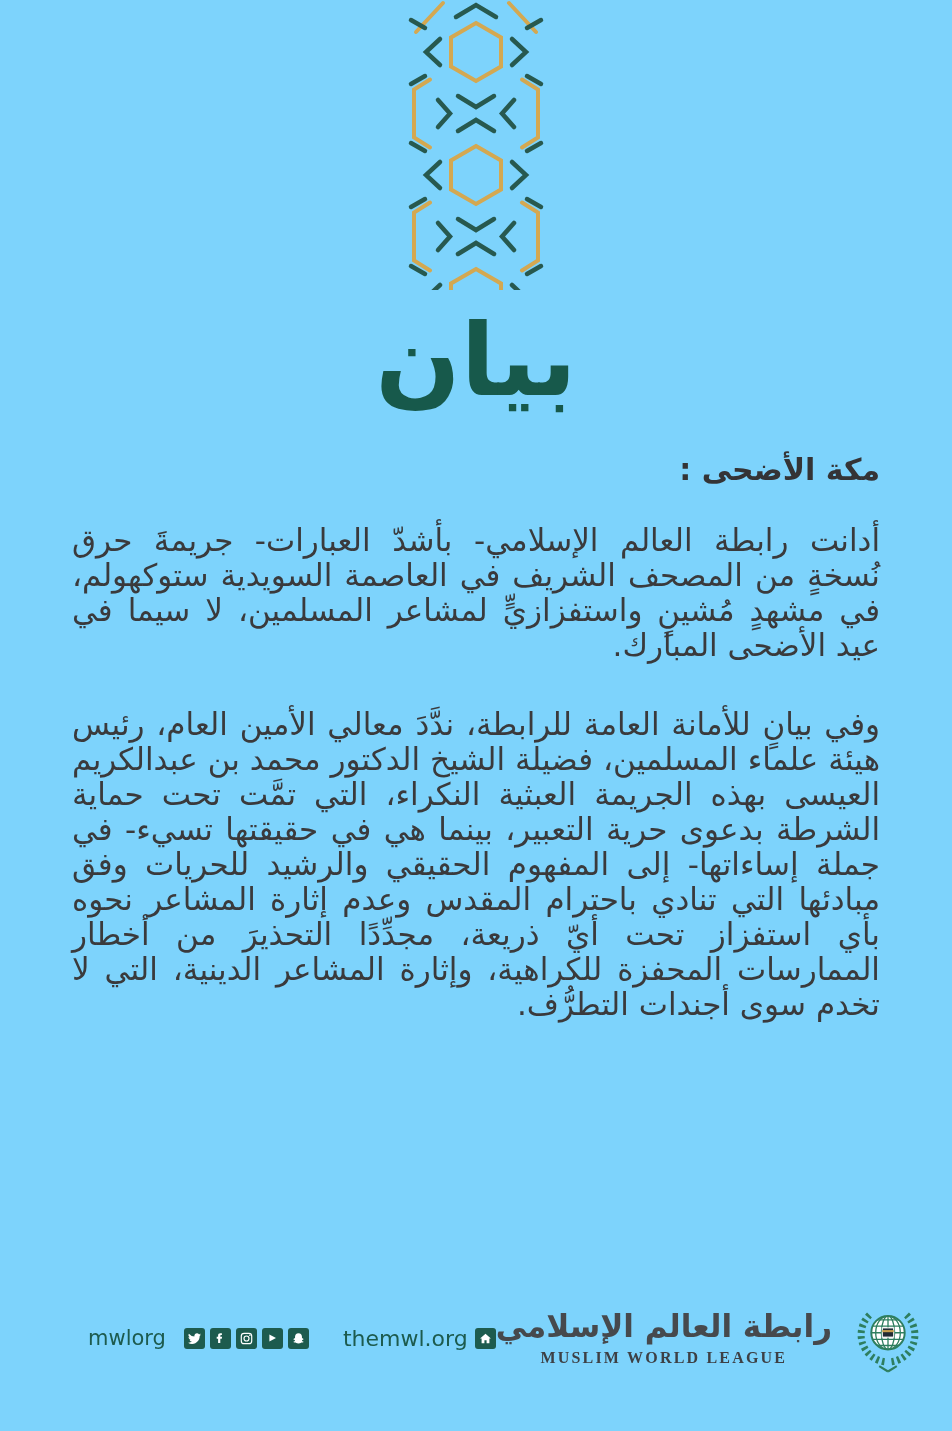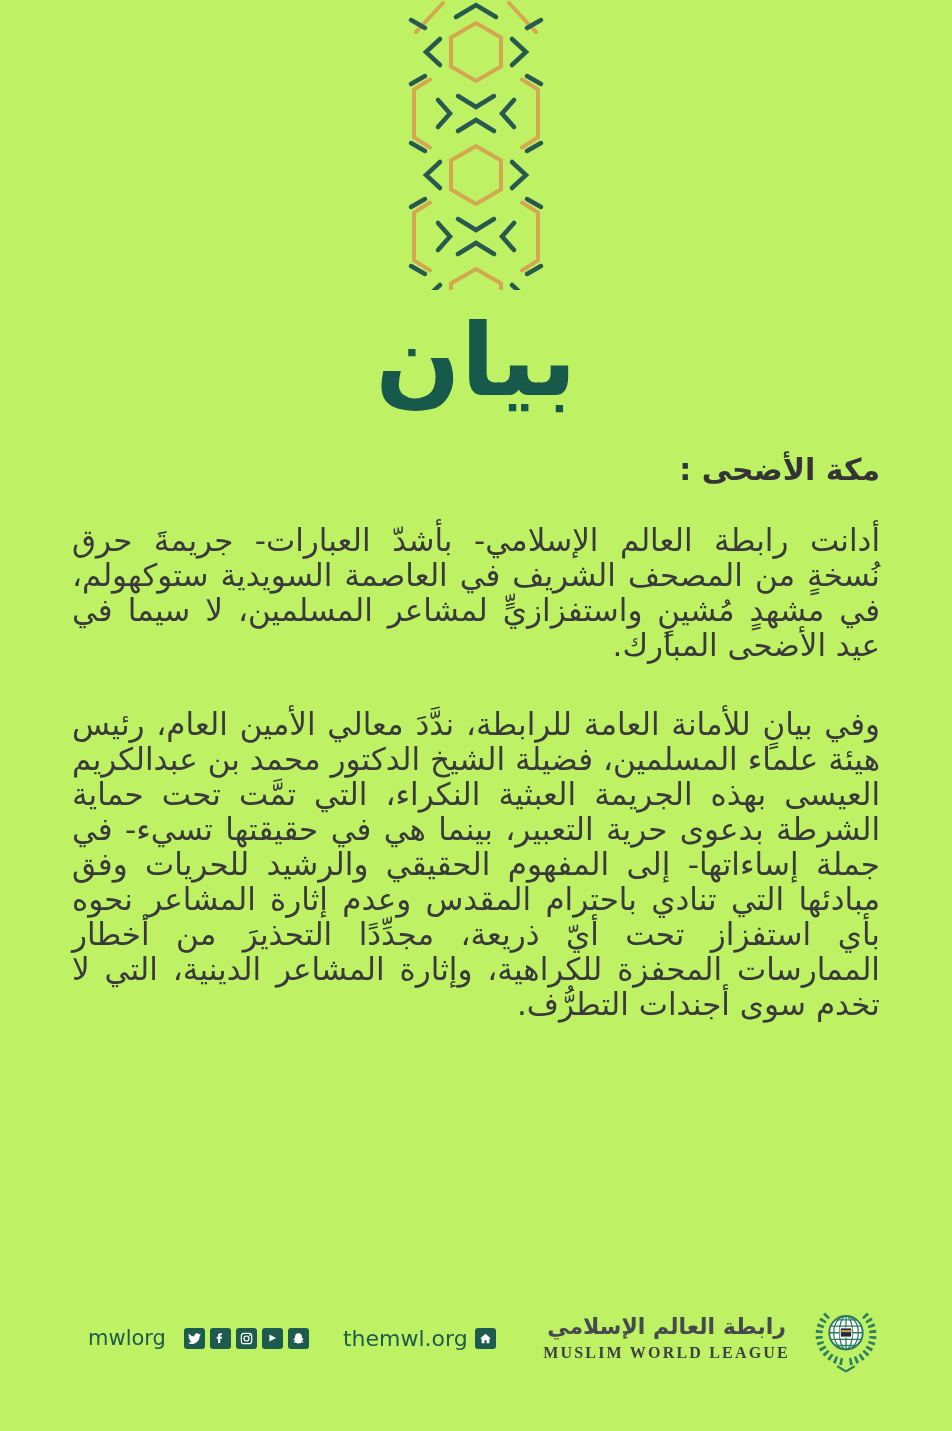--- a/index.html
+++ b/index.html
@@ -1,54 +1,54 @@
 <!DOCTYPE html>
 <html><head>
 <meta charset="utf-8">
 <style>
   html,body{margin:0;padding:0;background:#ffffff;}
   .page{
     width:952px;height:1431px;position:relative;overflow:hidden;
-    background:#bef264;margin:0 auto;
+    background:#7dd3fc;margin:0 auto;
     font-family:"DejaVu Sans",sans-serif;
   }
   
   .pattern{display:block;margin:0 auto;}
   
   .title{
     margin:16px 0 0;text-align:center;
     font-size:100px;line-height:1.1;font-weight:bold;
     color:#17594b;
   }
   
   .content{padding:0 72px;margin-top:36px;color:#3a3a3c;}
   .heading{font-size:30px;font-weight:bold;margin:0 0 36px;color:#343436;}
   .para{
     font-size:31px;line-height:35px;margin:0 0 44px;
     text-align:justify;text-justify:inter-word;
   }
   
   .footer{
     position:absolute;left:0;right:0;top:1282px;height:112px;
-    display:flex;align-items:center;justify-content:space-between;
+    display:flex;align-items:center;
     padding:0 62px 0 88px;box-sizing:border-box;
   }
   .footer-left{display:flex;align-items:center;color:#1d5b4e;}
   .handle{font-size:21px;font-weight:500;margin-right:18px;}
   .socials{display:flex;gap:5px;align-items:center;}
   .sq{
     width:21px;height:21px;background:#1d5b4e;border-radius:3px;
     display:flex;align-items:center;justify-content:center;flex:0 0 auto;
   }
   .sq svg{display:block;}
   .site{font-size:22px;font-weight:500;margin:0 7px 0 34px;}
   .footer-logo{display:flex;align-items:center;}
   .logo-text{text-align:center;margin-right:12px;}
   .logo-ar{
-    font-size:22px;font-weight:bold;color:#46494d;line-height:1.15;
+    font-size:31px;font-weight:bold;color:#46494d;line-height:1.15;
     white-space:nowrap;
   }
   .logo-en{
     font-family:"Liberation Serif","DejaVu Serif",serif;font-weight:bold;
     font-size:16px;letter-spacing:2.2px;color:#3d4045;margin-top:5px;
     white-space:nowrap;
   }
   .emblem{display:block;}
 </style>
 </head>

